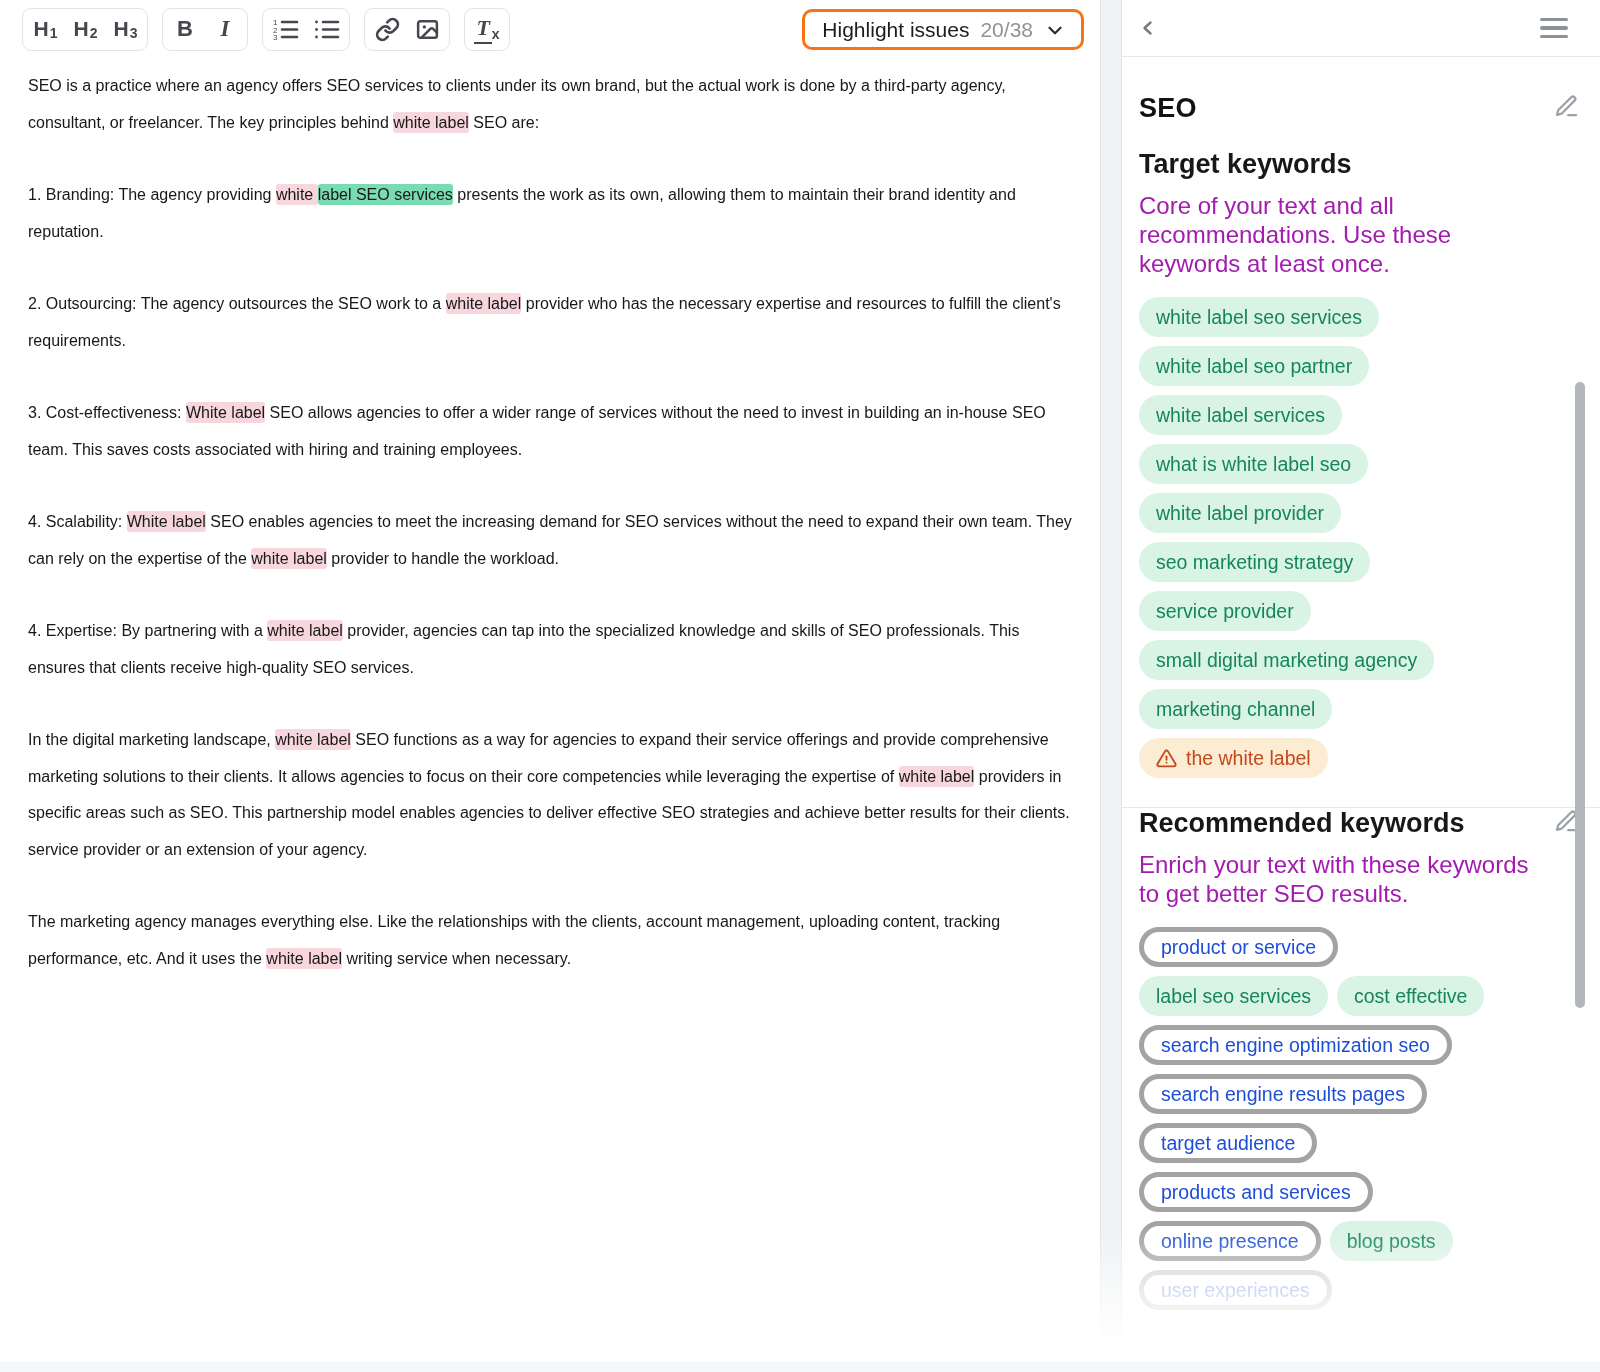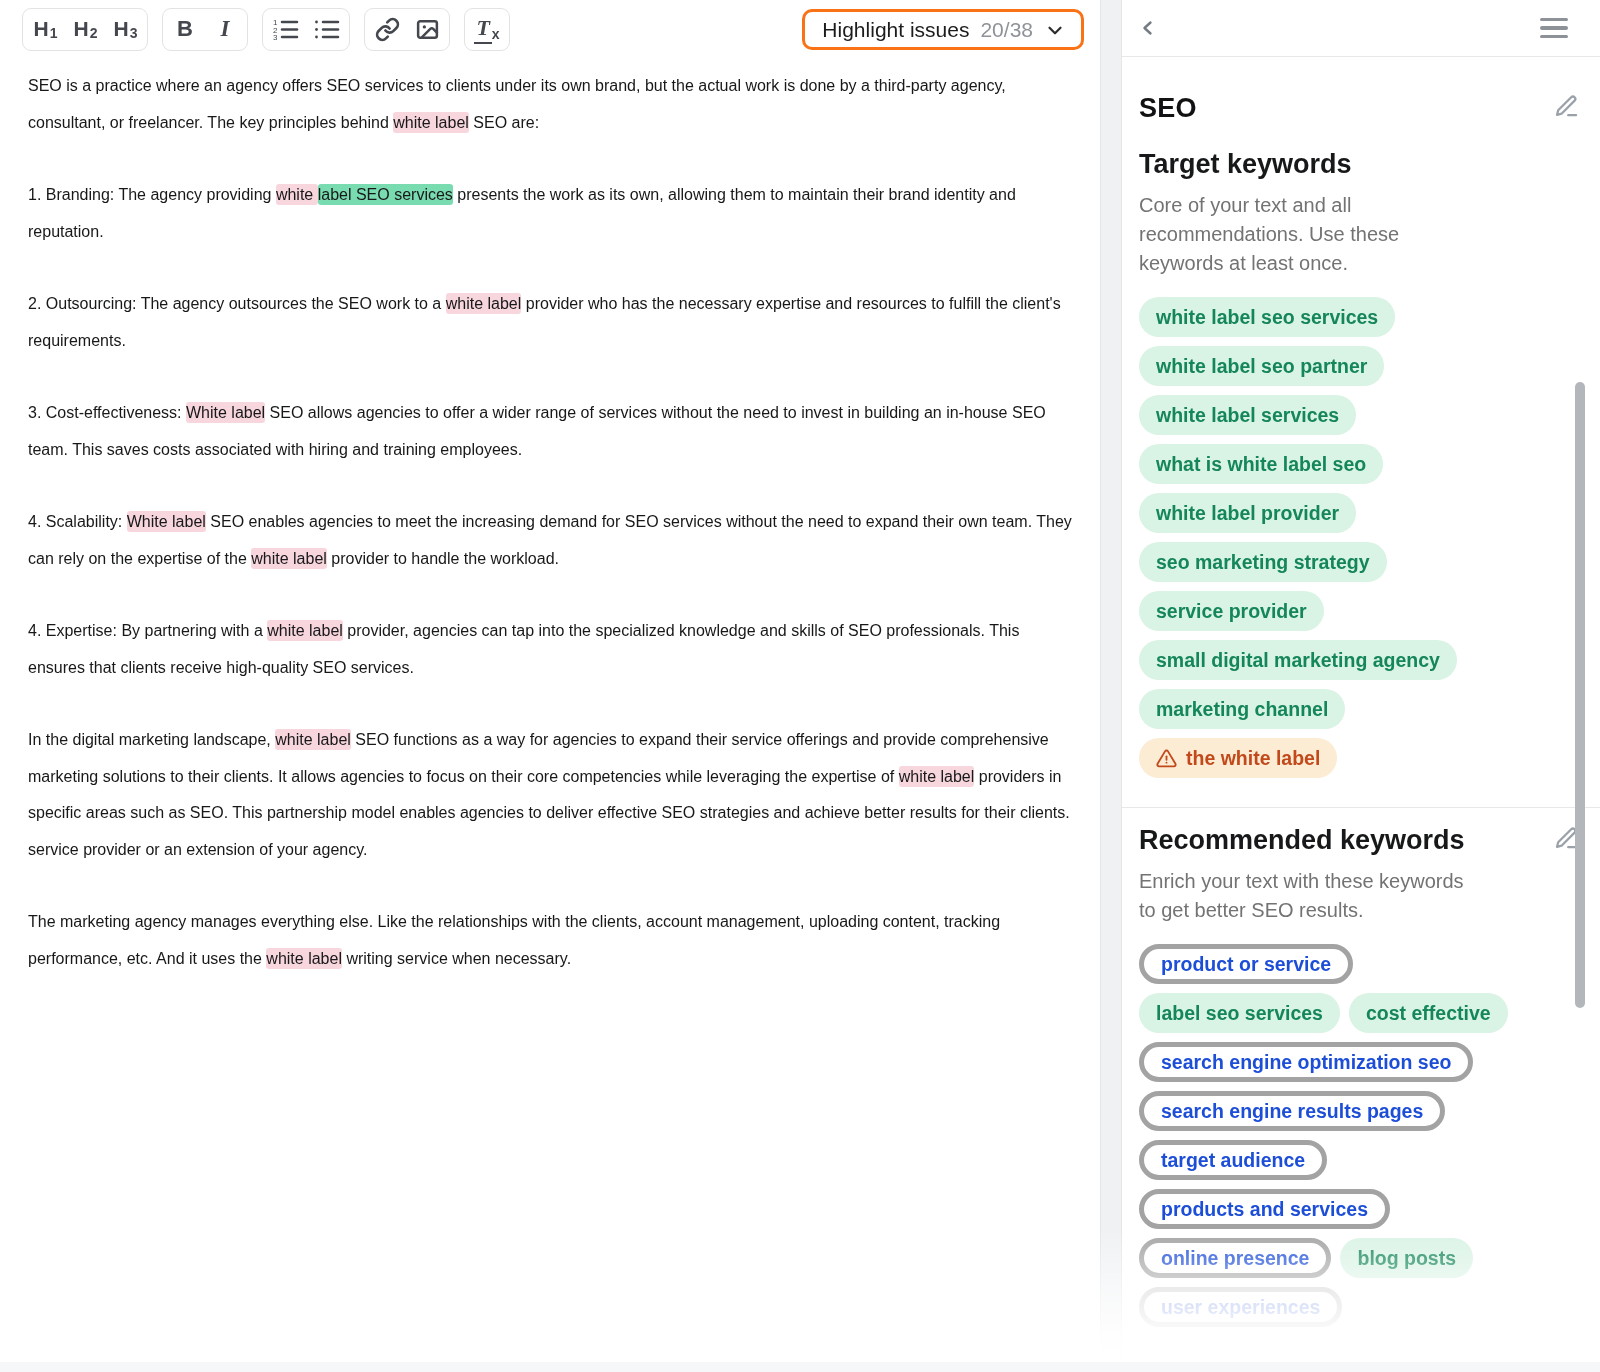--- a/index.html
+++ b/index.html
@@ -39,30 +39,30 @@
   .sidebar { position:absolute; left:1122px; top:0; width:478px; height:1120px; background:#fff; }
   .sb-header { height:57px; border-bottom:1px solid #e7e8ea; display:flex; align-items:center; justify-content:space-between; padding:0 32px 0 14px; }
   .icon-btn { display:flex; align-items:center; justify-content:center; cursor:pointer; }
   .hamburger { display:flex; flex-direction:column; gap:5px; }
   .hamburger span { display:block; width:28px; height:3.5px; border-radius:2px; background:#8d9298; }
 
   .sb-content { padding:36px 20px 0 17px; }
   .sb-title-row { display:flex; justify-content:space-between; align-items:flex-start; }
   .sb-title { font-size:27px; font-weight:700; color:#101214; letter-spacing:.2px; }
   .section-heading { font-size:27px; font-weight:700; color:#16181a; }
-  .sb-desc { font-size:20px; line-height:29px; color:#737373; margin:11px 0 19px 0; }
-  .pill-row { display:flex; gap:9px; margin-bottom:9px;font-weight:bold; }
+  .sb-desc { font-size:24px; line-height:29px; color:#a21caf; margin:11px 0 19px 0; }
+  .pill-row { display:flex; gap:9px; margin-bottom:9px; }
   .pill { display:inline-flex; align-items:center; gap:9px; height:40px; padding:0 17px; border-radius:20px;
           font-size:19.5px; white-space:nowrap; cursor:pointer; }
   .pill-green   { background:#d9f3e5; color:#15865a; }
   .pill-warning { background:#fcecd3; color:#c2491c; }
   .pill-outline { background:#fff; border:5px solid #a3a3a3; color:#1d4ed8; }
   .pill.faded { opacity:.5; }
   .sb-divider { height:1px; background:#e7e8ea; margin:29px -20px 0 -17px; }
-  .rec-head-row { margin-top:17px; }
+  .rec-head-row { }
 
   .scroll-thumb { position:absolute; left:1575px; top:382px; width:10px; height:626px; border-radius:5px; background:#b3b6ba; cursor:pointer; }
 
   
   .bottom-fade { position:absolute; left:0; bottom:10px; width:1600px; height:135px; pointer-events:none;
     background:linear-gradient(to bottom, rgba(255,255,255,0) 0%, rgba(255,255,255,.62) 50%, rgba(255,255,255,.94) 82%, #ffffff 100%); }
   .bottom-strip { position:absolute; left:0; bottom:0; width:1600px; height:10px; background:#f6f7f8; pointer-events:none; }
 
   svg { display:block; }
 </style>

